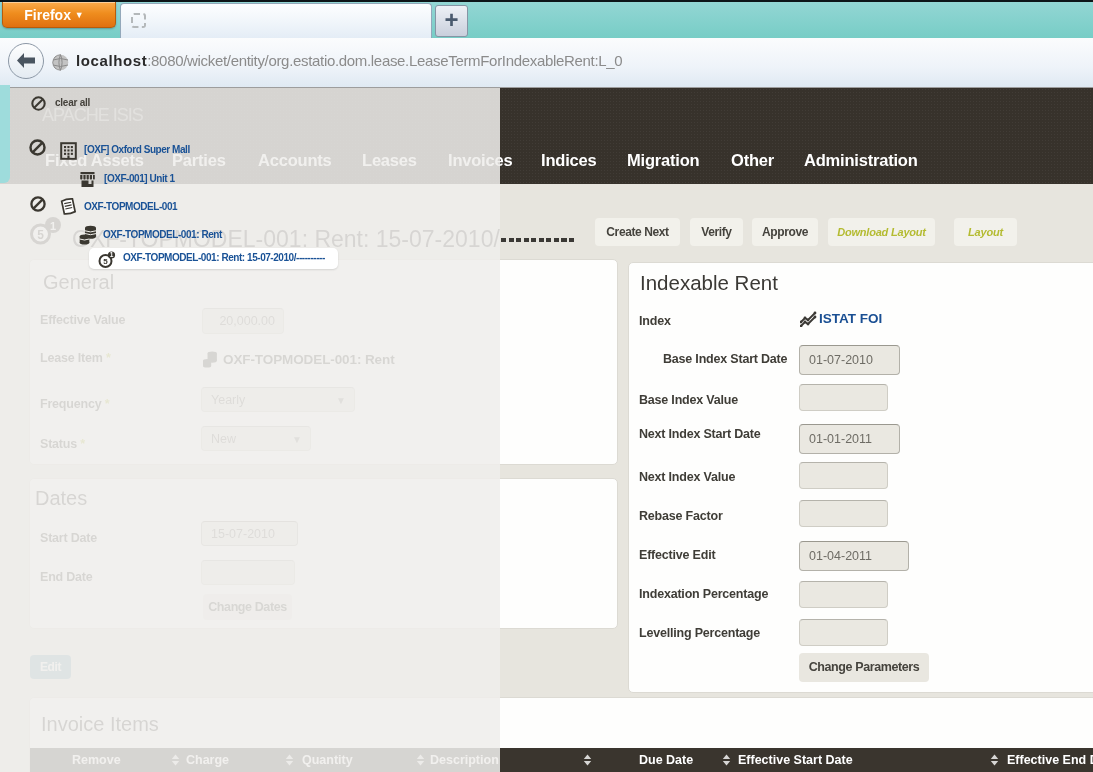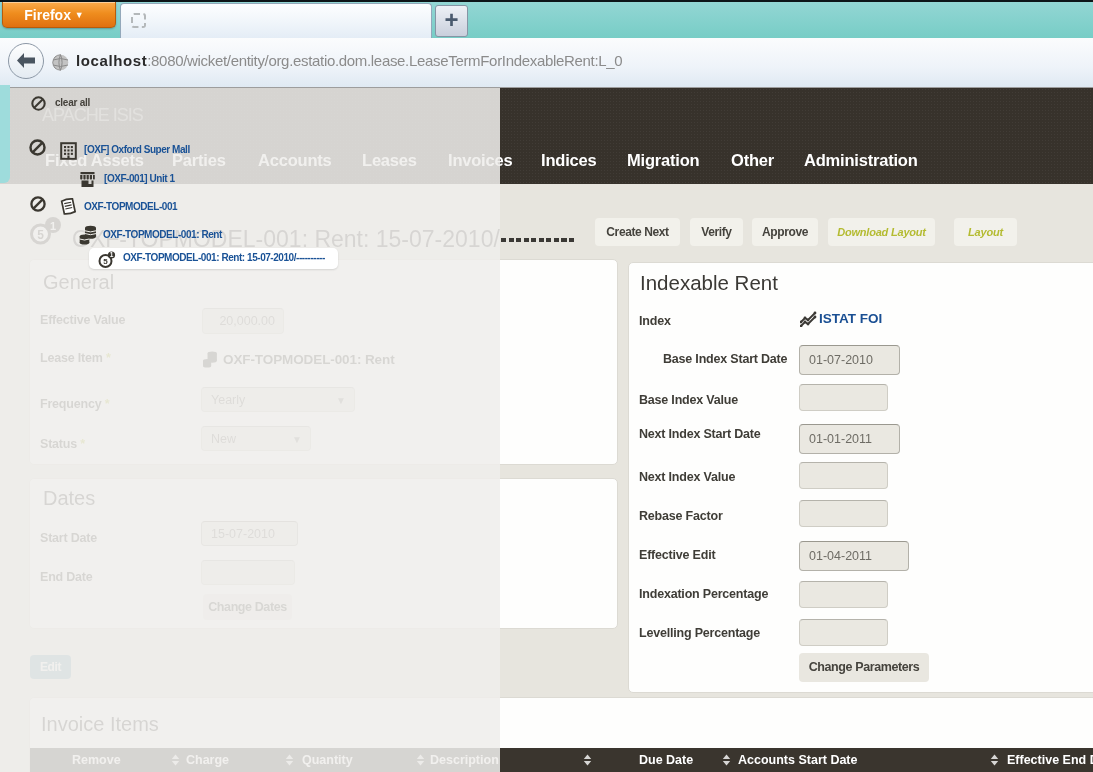--- a/index.html
+++ b/index.html
@@ -121,21 +121,21 @@
           <ellipse cx="5.5" cy="17.5" rx="4.8" ry="2"></ellipse>
         </g>
     </svg>
     <div style="position:absolute; left:223px; top:264px; font-size:13.5px; letter-spacing:-0.1px; font-weight:bold; color:#3f3d37;">OXF-TOPMODEL-001: Rent</div>
     <div class="lbl" style="left:40px; top:309px;">Frequency <span style="color:#b4bb31">*</span></div>
     <div class="inp" style="left:201px; top:299px; width:154px; height:25px;">Yearly<span style="float:right; margin-right:8px; font-size:10px; color:#8a887f;">▼</span></div>
     <div class="lbl" style="left:40px; top:349px;">Status <span style="color:#b4bb31">*</span></div>
     <div class="inp" style="left:201px; top:338px; width:110px; height:25px;">New<span style="float:right; margin-right:8px; font-size:10px; color:#8a887f;">▼</span></div>
 
     <div class="card" style="left:29px; top:390px; width:589px; height:151px;"></div>
-    <div class="h2" style="left:43px; top:399px;">Dates</div>
+    <div class="h2" style="left:35px; top:399px;">Dates</div>
     <div class="lbl" style="left:40px; top:443px;">Start Date</div>
     <div class="inp ro" style="left:201px; top:433px; width:97px; height:25px;">15-07-2010</div>
     <div class="lbl" style="left:40px; top:482px;">End Date</div>
     <div class="inp" style="left:201px; top:472px; width:94px; height:25px;"></div>
     <div class="btn" style="left:203px; top:506px; width:89px; height:26px; line-height:26px; font-size:12.5px; background:#eceae3;">Change Dates</div>
 
     <div class="btn" style="left:30px; top:567px; width:41px; height:24px; line-height:24px; background:#7aa7b6; color:#fff;">Edit</div>
 
     <div class="card" style="left:628px; top:174px; width:475px; height:431px;"></div>
     <div class="h2" style="left:640px; top:183px; font-size:20.5px;">Indexable Rent</div>
@@ -193,21 +193,21 @@
         <span style="position:absolute; left:430px;">Description</span>
       <svg class="sorti" style="left:583px;" width="9" height="12" viewBox="0 0 9 12">
           <path d="M4.5 .5 L.8 5 L8.2 5 Z" fill="rgba(255,255,255,.8)"></path>
           <path d="M.8 7 L8.2 7 L4.5 11.5 Z" fill="rgba(255,255,255,.8)"></path>
         </svg>
         <span style="position:absolute; left:600px;padding-left:39px;">Due Date</span>
       <svg class="sorti" style="left:722px;" width="9" height="12" viewBox="0 0 9 12">
           <path d="M4.5 .5 L.8 5 L8.2 5 Z" fill="rgba(255,255,255,.8)"></path>
           <path d="M.8 7 L8.2 7 L4.5 11.5 Z" fill="rgba(255,255,255,.8)"></path>
         </svg>
-        <span style="position:absolute; left:738px;">Accounts Start Date</span>
+        <span style="position:absolute; left:738px;">Effective Start Date</span>
       <svg class="sorti" style="left:990px;" width="9" height="12" viewBox="0 0 9 12">
           <path d="M4.5 .5 L.8 5 L8.2 5 Z" fill="rgba(255,255,255,.8)"></path>
           <path d="M.8 7 L8.2 7 L4.5 11.5 Z" fill="rgba(255,255,255,.8)"></path>
         </svg>
         <span style="position:absolute; left:1007px;">Effective End Da</span>
     </div>
   </div>
 
   <div id="veil" class="abs"></div>
   <div id="tealstrip" class="abs"></div>

